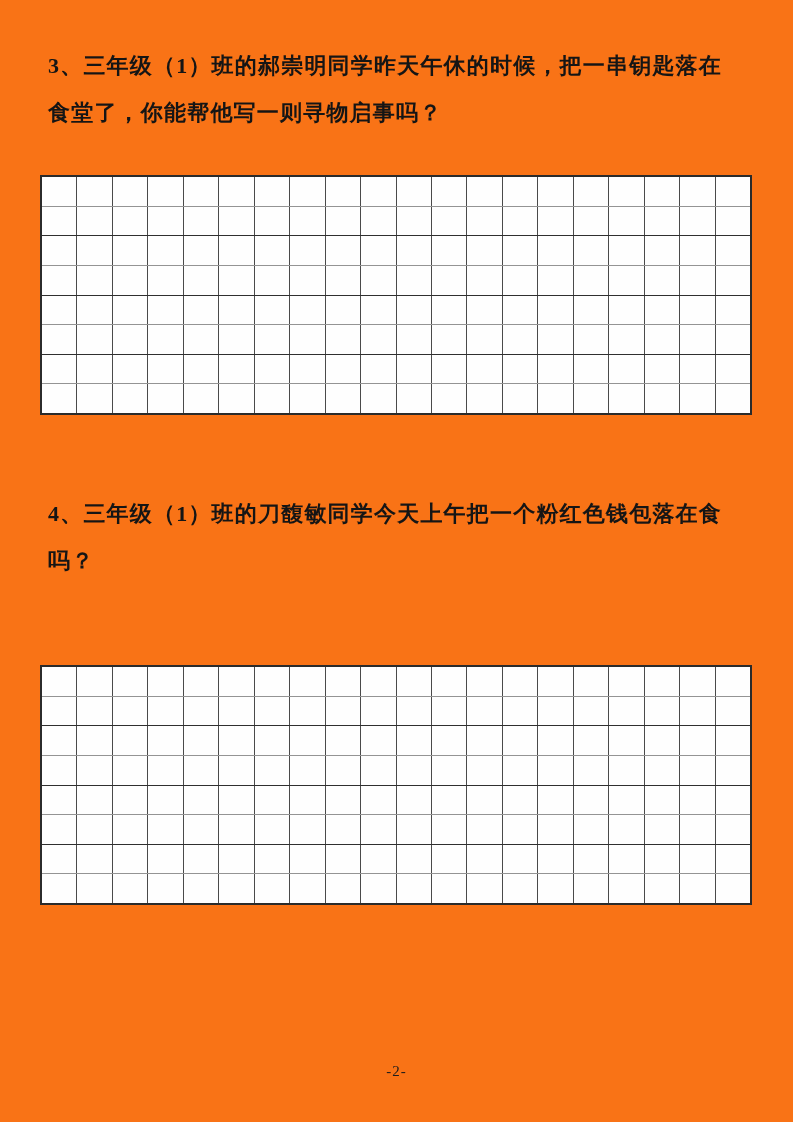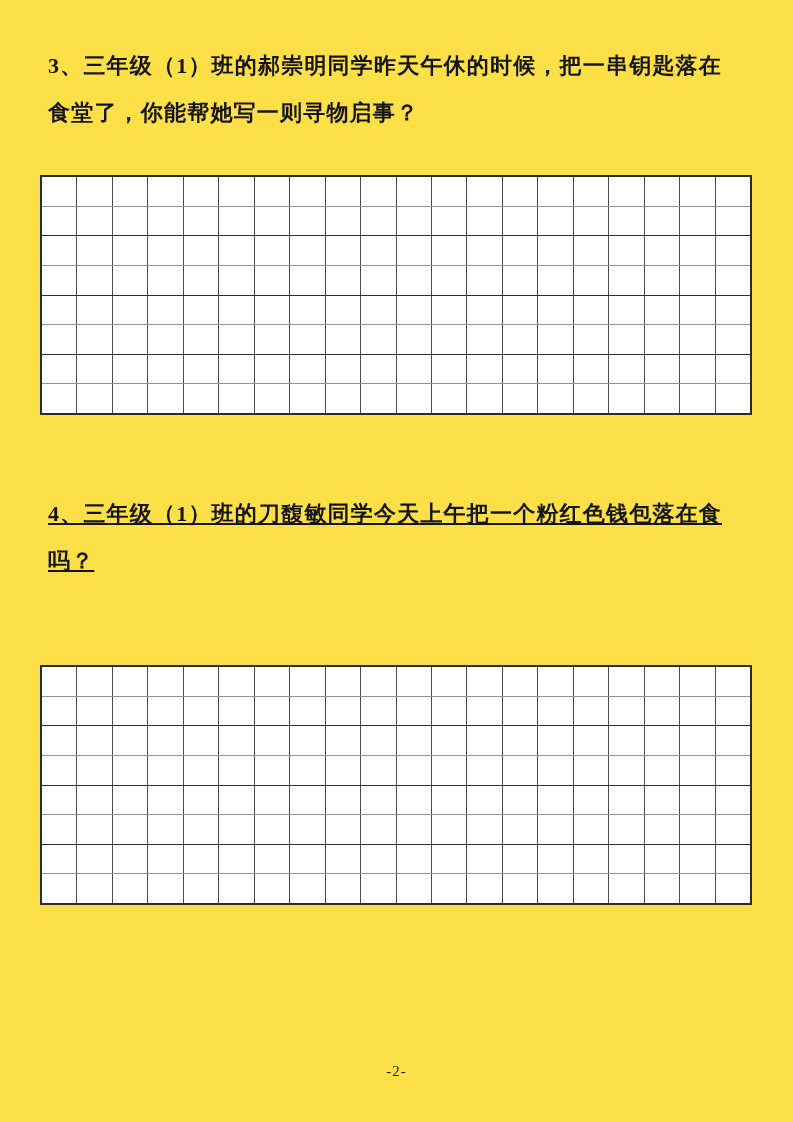--- a/index.html
+++ b/index.html
@@ -1,37 +1,37 @@
 <!DOCTYPE html>
 <html><head>
 <meta charset="utf-8">
 <style>
   html, body { margin: 0; padding: 0; background: #e9e9e9; }
   .page {
     position: relative;
     width: 793px;
     height: 1122px;
     margin: 0 auto;
-    background: #fde047;
+    background: #f97316;
     font-family: "Liberation Serif", "DejaVu Serif", serif;
     color: #151515;
     overflow: hidden;
   }
   .question {
     position: absolute;
     left: 48px;
     width: 700px;
     font-size: 22px;
     font-weight: bold;
     line-height: 47px;
     letter-spacing: 1.2px;
   }
   .q-line { white-space: nowrap; text-align: left; }
   .q3 { top: 42px; }
-  .q4 { top: 490px; text-decoration: underline; }
+  .q4 { top: 490px; }
   .char-grid {
     position: absolute;
     left: 40px;
     width: 712px;
     height: 240px;
     box-sizing: border-box;
     border: 2px solid #2b2b2b;
     display: flex;
     flex-direction: column;
     background: #fefefe;
@@ -61,21 +61,21 @@
     color: #1d1d1d;
   }
 </style>
 </head>
 <body>
 
 <div class="page">
 
   <div class="question q3">
     <div class="q-line">3、三年级（1）班的郝崇明同学昨天午休的时候，把一串钥匙落在</div>
-    <div class="q-line">食堂了，你能帮她写一则寻物启事？</div>
+    <div class="q-line">食堂了，你能帮他写一则寻物启事吗？</div>
   </div>
 
   <div class="char-grid grid-1">
       <div class="grid-row light">
         <div class="grid-cell"></div>
         <div class="grid-cell"></div>
         <div class="grid-cell"></div>
         <div class="grid-cell"></div>
         <div class="grid-cell"></div>
         <div class="grid-cell"></div>

